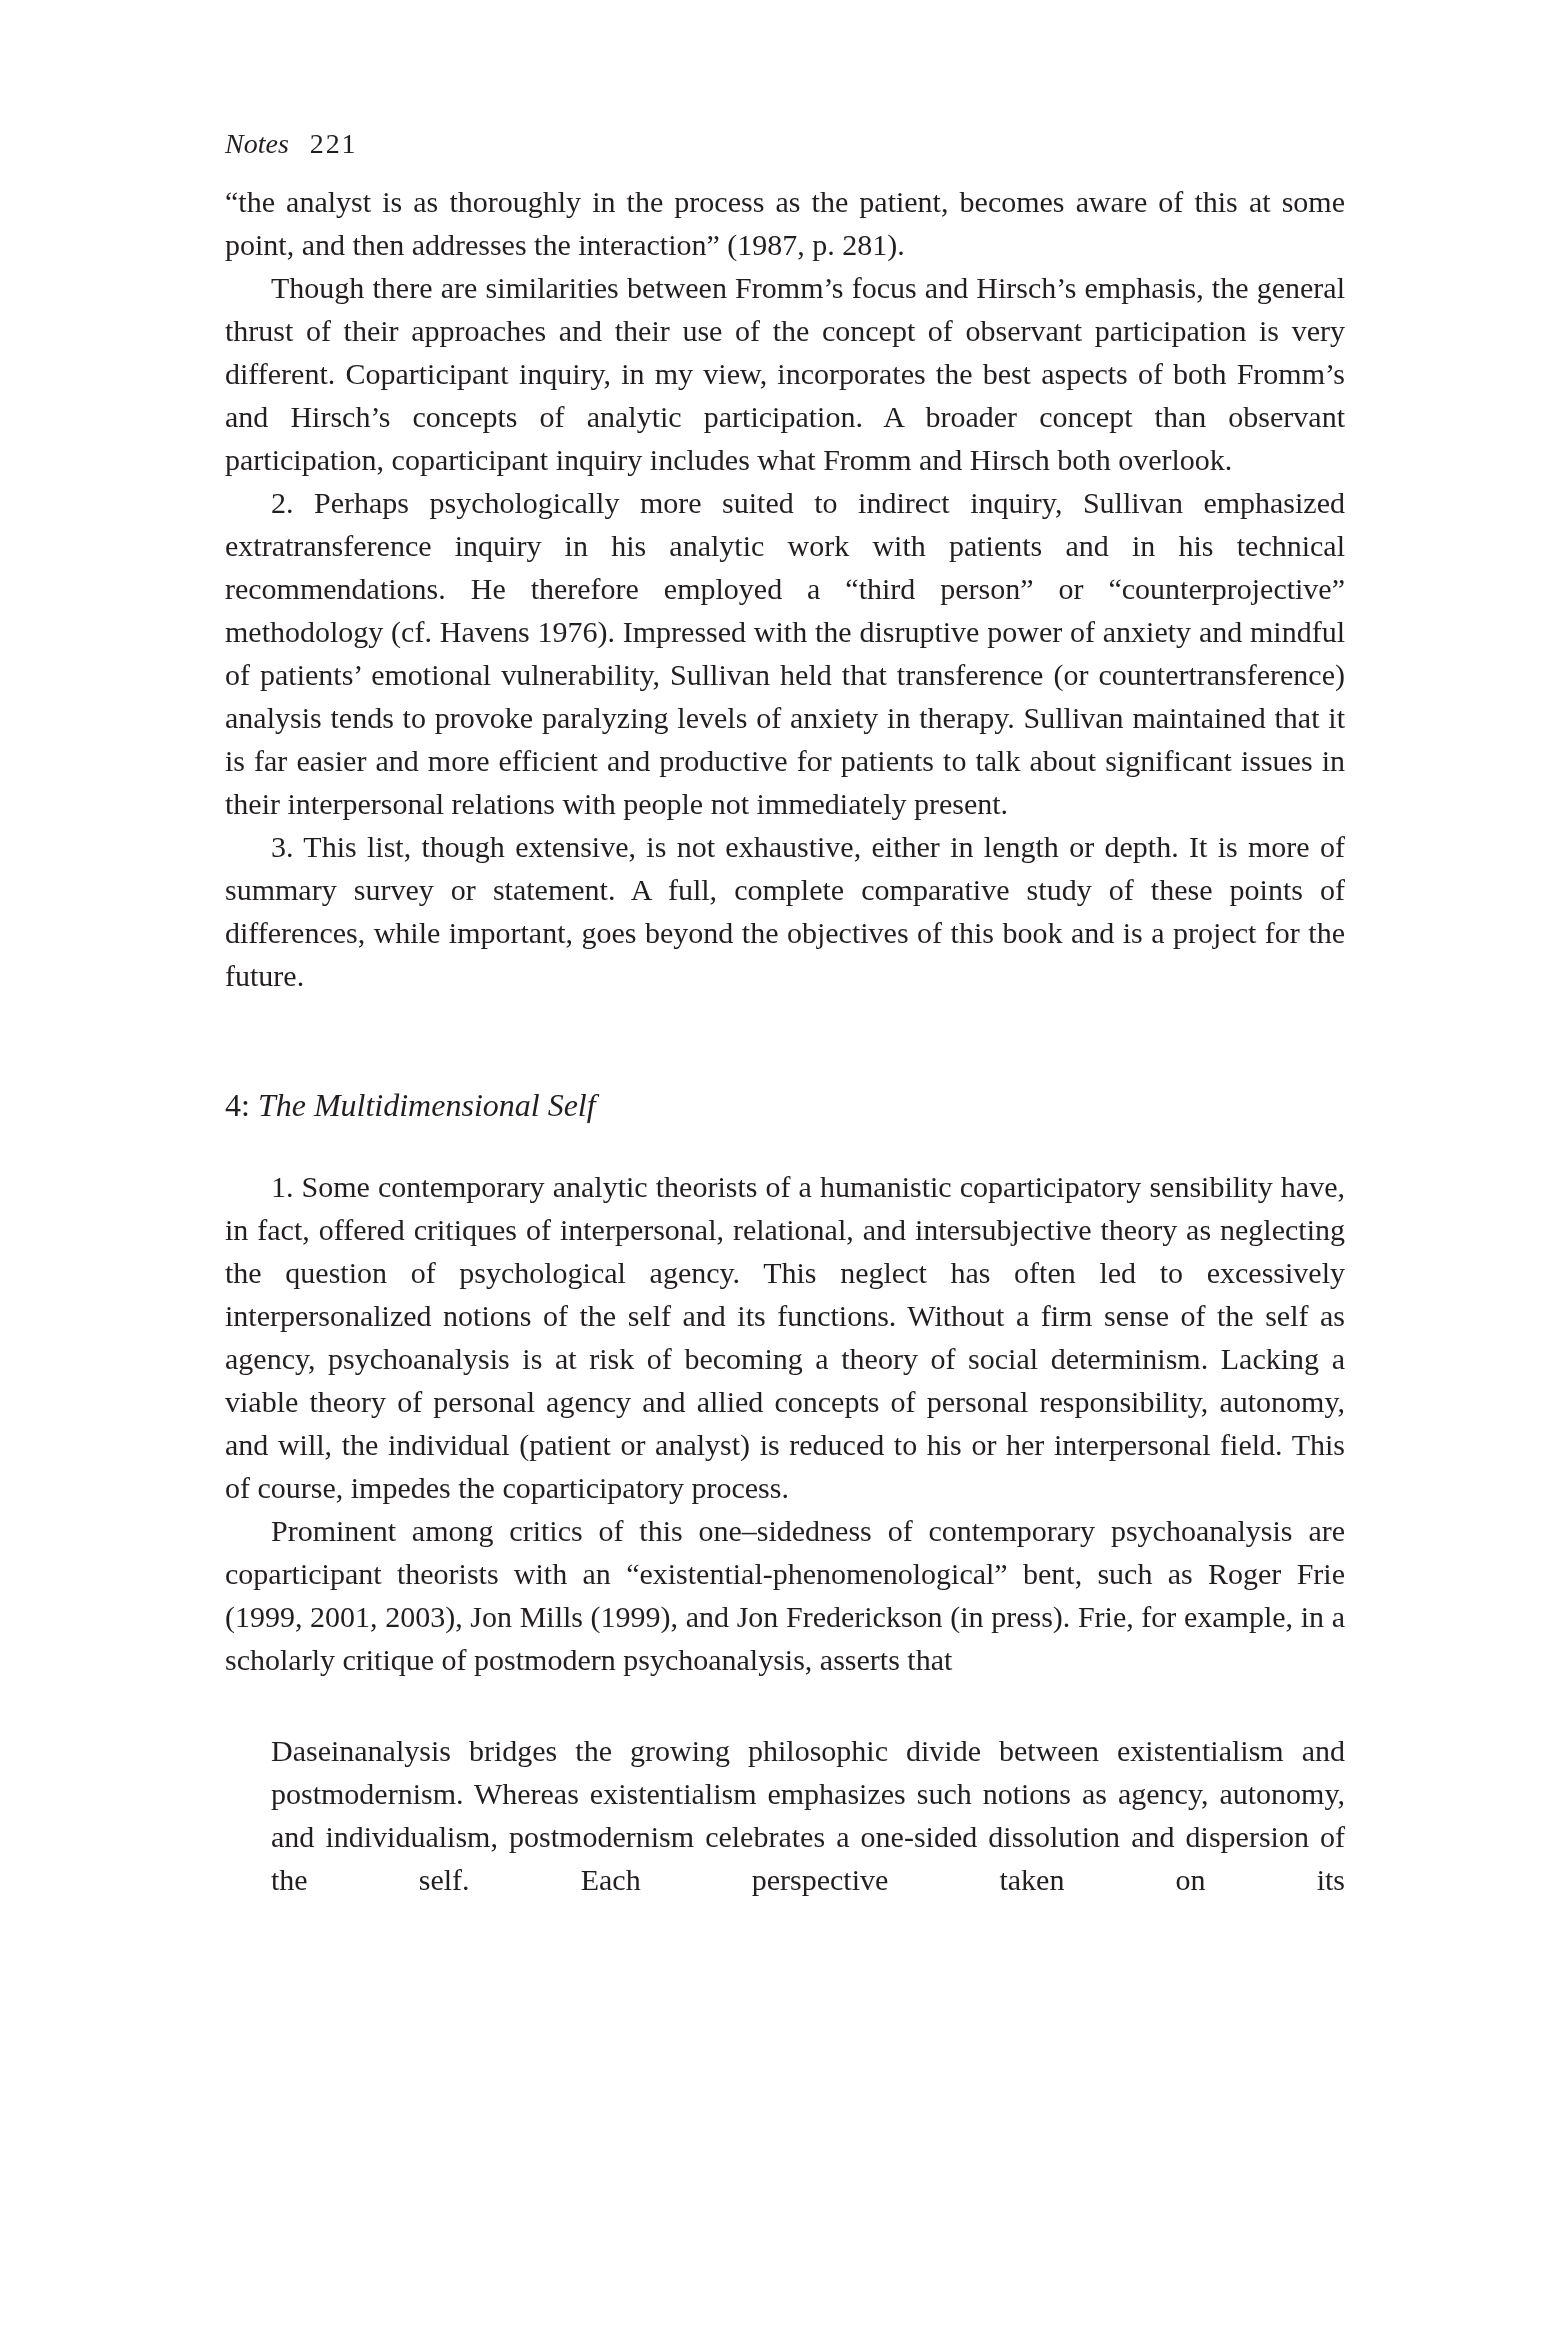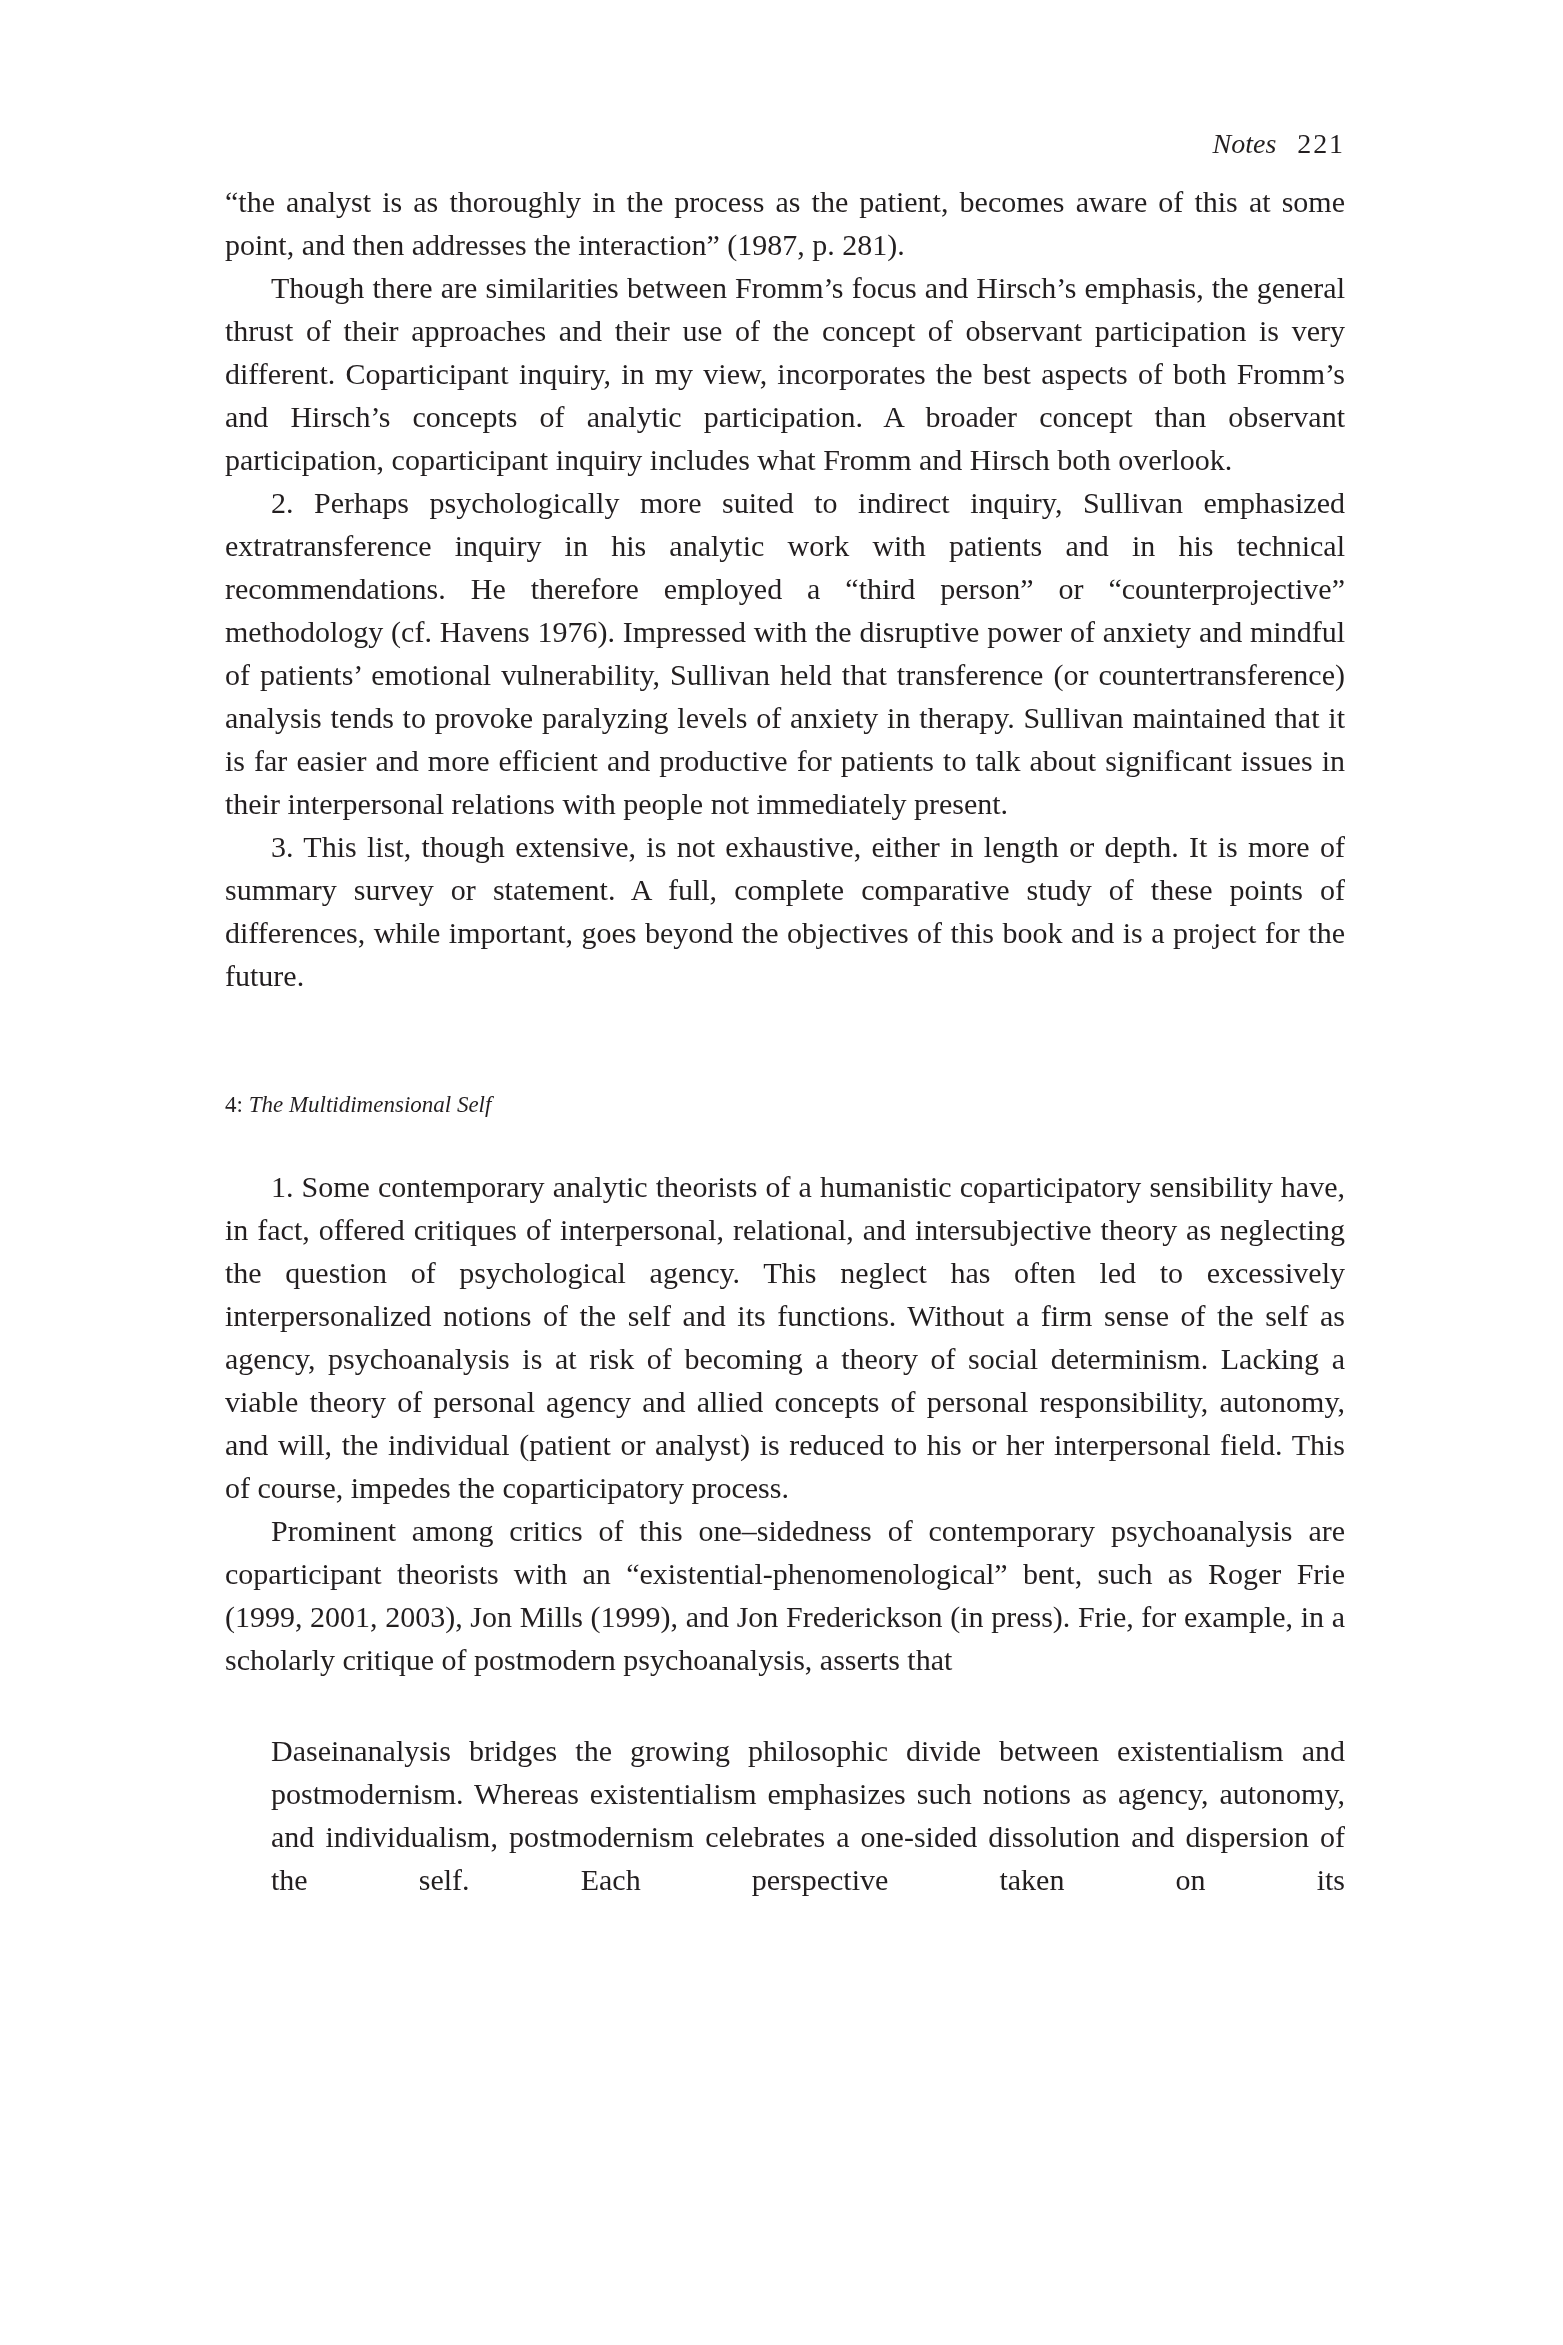--- a/index.html
+++ b/index.html
@@ -3,28 +3,28 @@
 <meta charset="utf-8">
 <style>
   html, body { margin: 0; padding: 0; background: #ffffff; }
   body { width: 1563px; height: 2345px; position: relative; overflow: hidden; }
   .page {
     position: absolute; left: 225px; top: 124px; width: 1120px;
     font-family: "Liberation Serif", "DejaVu Serif", serif;
     color: #231f20; font-size: 30px; line-height: 43px;
   }
   .running-head {
-    text-align: right; font-style: italic; font-size: 28px; line-height: 39px;
+    font-style: italic; font-size: 28px; line-height: 39px;
     height: 56px;
   }
   .running-head .folio { font-style: normal; margin-left: 21px; letter-spacing: 1.9px; }
   p { margin: 0; text-align: justify; text-align-last: left; hyphens: manual; }
   p.indent { text-indent: 46px; }
   .chapter-heading {
-    font-style: italic; margin: 87px 0 39px 0; font-size: 23px; line-height: 42px;
+    font-style: italic; margin: 87px 0 39px 0; font-size: 32px; line-height: 42px;
   }
   .chapter-heading .num { font-style: normal; }
   .blockquote { margin: 42px 0 0 46px; }
   .blockquote p { text-align: justify; text-align-last: justify; margin-top: 48px; }
 </style>
 </head>
 <body>
 
 <div class="page">
   <div class="running-head">

